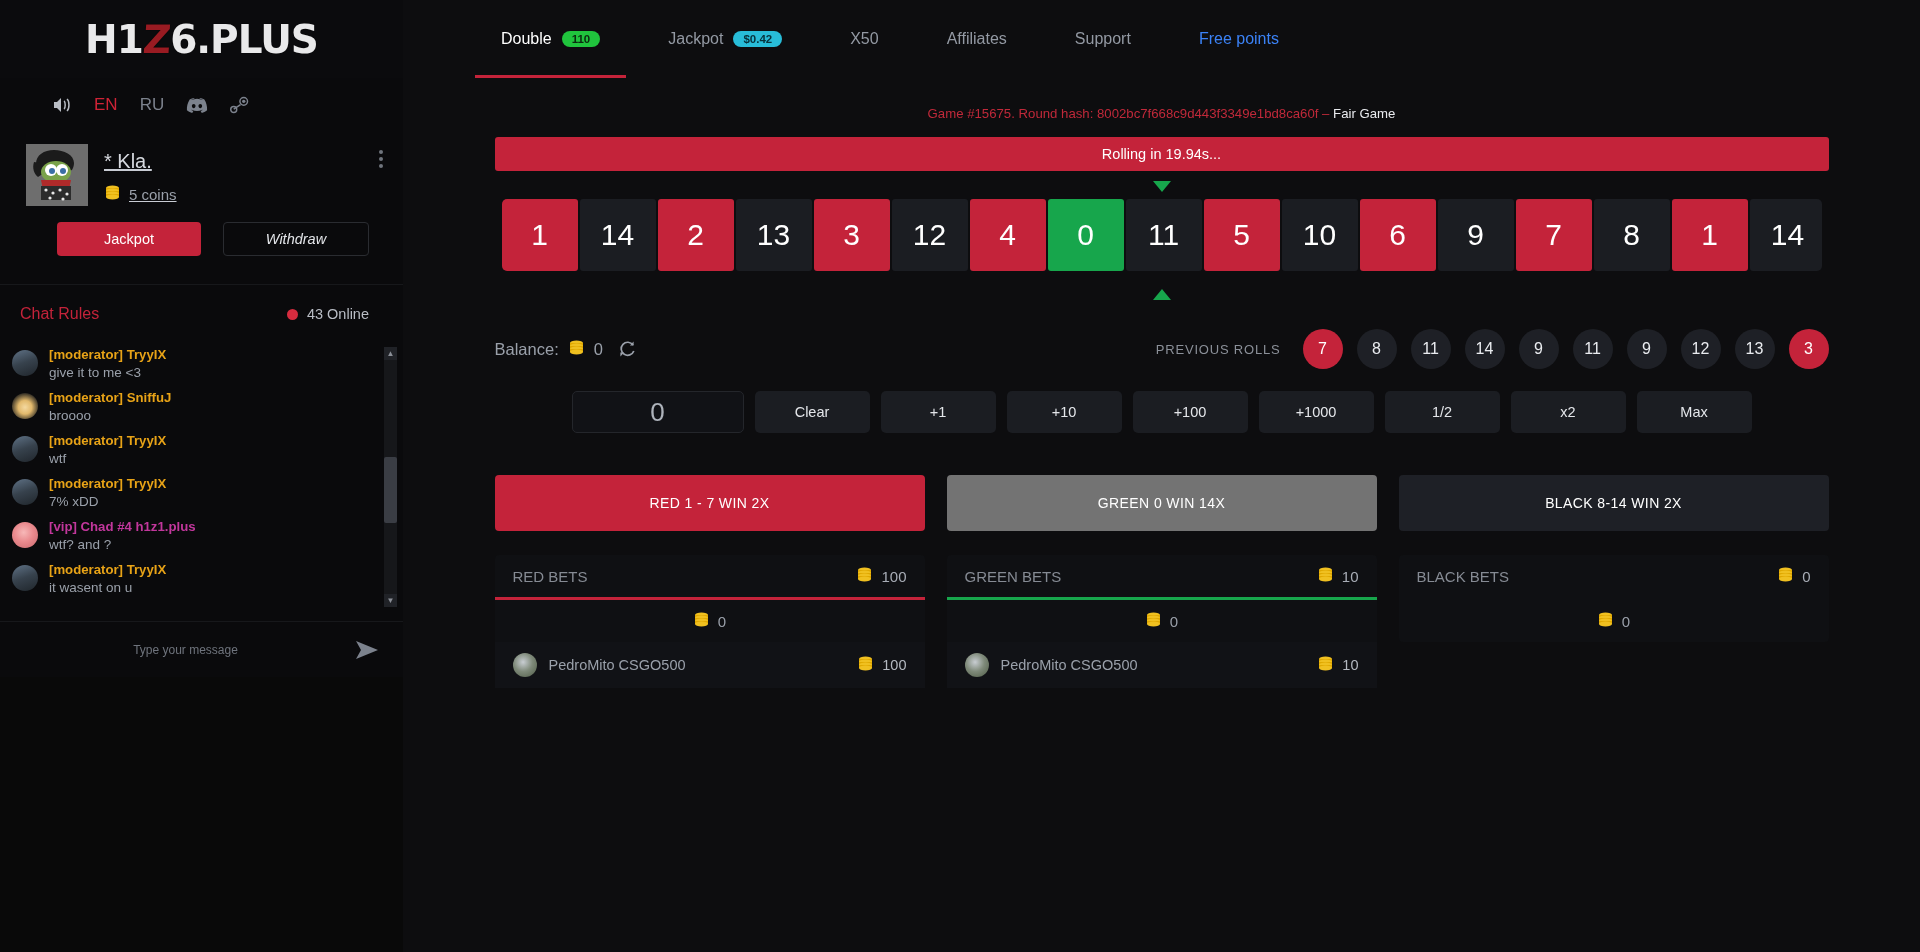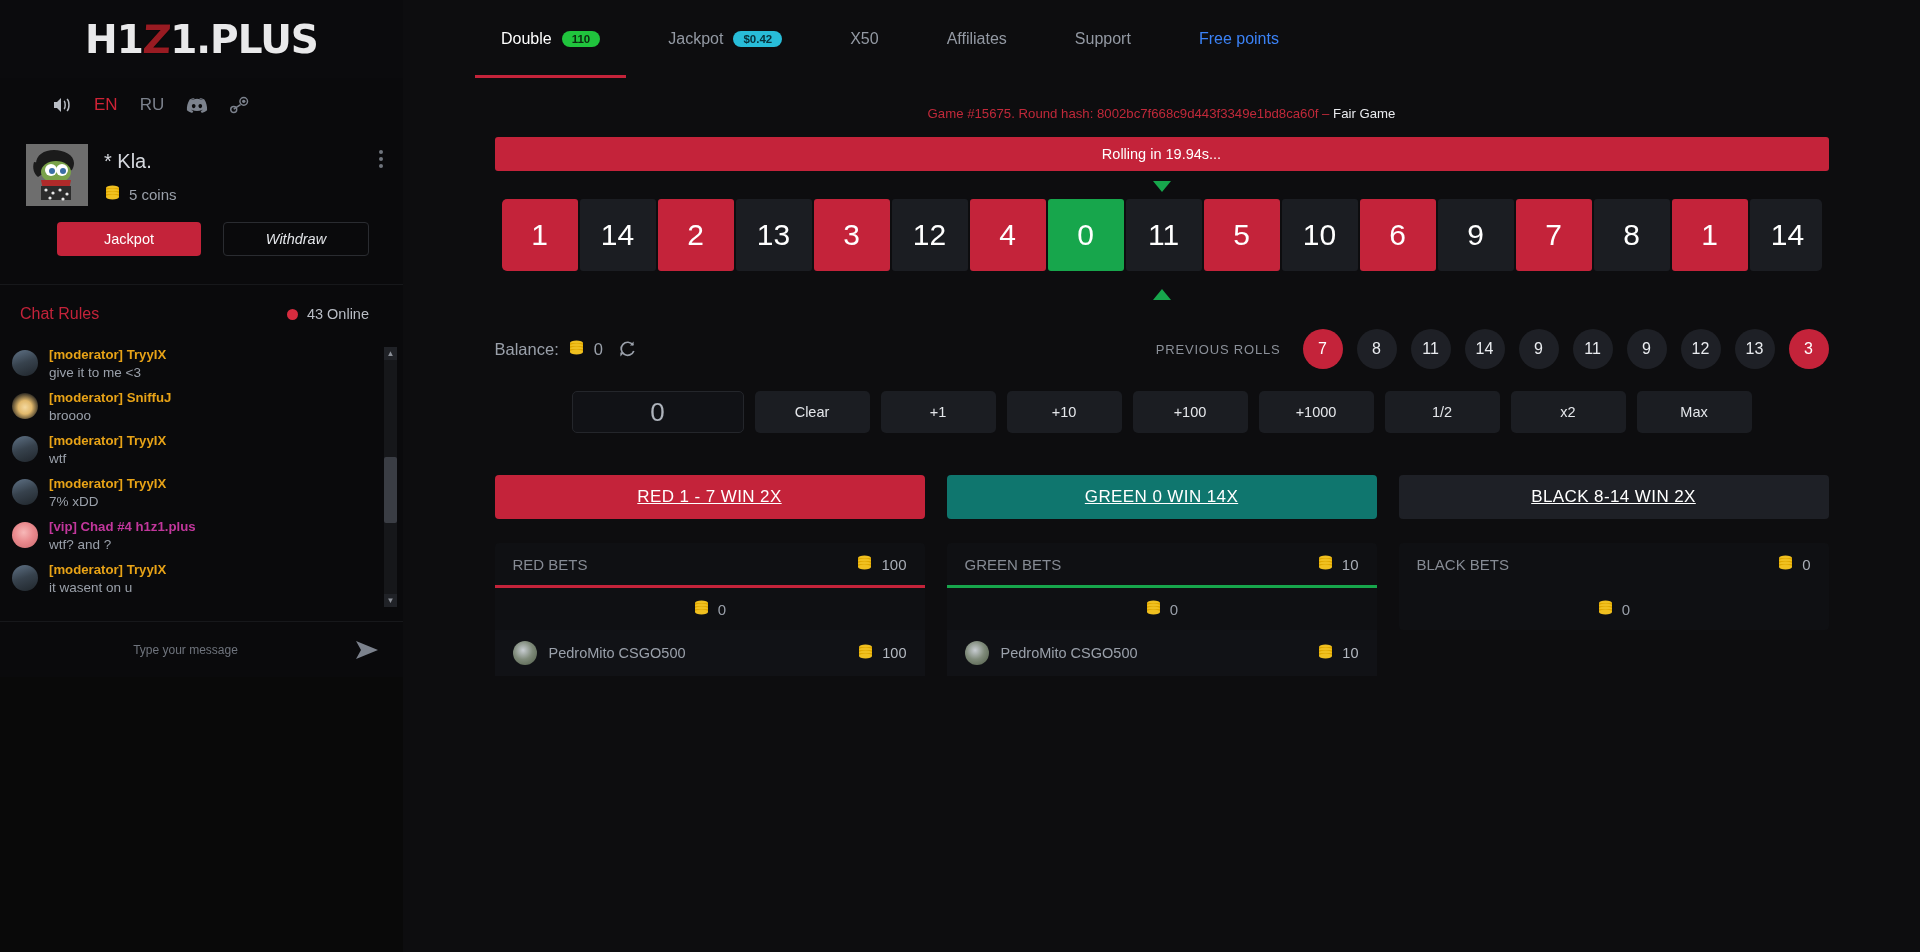--- a/index.html
+++ b/index.html
@@ -52,21 +52,21 @@
     padding: 12px 20px 0 26px;
     position: relative;
   }
   .avatar-big {
     width: 62px; height: 62px;
     flex-shrink: 0;
     background: #6e6e6e;
     position: relative;
     overflow: hidden;
   }
-  .profile-info { padding-top: 6px; flex: 1; }
+  .profile-info { padding-top: 6px; flex: 1; text-decoration: underline; }
   .uname { font-size: 20px; color: #d6d9df; font-weight: 400; }
   .ucoins {
     margin-top: 12px;
     font-size: 15px; color: #9aa0aa;
     display: flex; align-items: center; gap: 8px;
   }
   .kebab {
     color: #6f747d; font-size: 18px; line-height: 10px;
     cursor: pointer; padding-top: 6px; letter-spacing: 0;
   }
@@ -252,26 +252,26 @@
   .qb {
     flex: 1; height: 42px;
     background: #1b1d22; border: none; border-radius: 5px;
     color: #e4e6ea; font-size: 14.5px; cursor: pointer;
     font-family: "Liberation Sans", sans-serif;
   }
 
   .panels { width: 1334px; margin: 42px auto 0; display: flex; gap: 22px; }
   .panel { flex: 1; display: flex; flex-direction: column; }
   .panel-head {
-    height: 44px; border-radius: 4px;
+    height: 56px; border-radius: 4px;
     display: flex; align-items: center; justify-content: center;
-    font-size: 17px; color: #fff; letter-spacing: 0.4px; cursor: pointer; text-decoration: underline;
+    font-size: 14px; color: #fff; letter-spacing: 0.4px; cursor: pointer;
   }
   .panel-head.red { background: #c4233a; }
-  .panel-head.green { background: #0f766e; }
+  .panel-head.green { background: #737373; }
   .panel-head.black { background: #1e2026; }
 
   .panel-body { margin-top: 24px; background: #0f1013; border-radius: 4px; }
   .pb-head {
     height: 42px; display: flex; align-items: center;
     padding: 0 18px; font-size: 15px; color: #868b94;
   }
   .pb-amt { margin-left: auto; display: flex; align-items: center; gap: 8px; color: #a8adb6; font-size: 15px;}
   .pb-bar { height: 3px; }
   .pb-bar.red { background: #c4233a; }
@@ -297,21 +297,21 @@
   .coin { display: inline-block; }
 </style>
 </head>
 <body>
 
 <div class="app">
 
   <div class="sidebar">
 
     <div class="logo-wrap">
-      <div class="logo"><span>H1</span><span class="z">Z</span><span>1.PLUS</span></div>
+      <div class="logo"><span>H1</span><span class="z">Z</span><span>6.PLUS</span></div>
     </div>
 
     <div class="icon-row">
       <span class="ico">
         <svg width="20" height="18" viewBox="0 0 20 18">
             <path d="M2 6h3l4-4v14l-4-4H2z" fill="#b9bdc5"></path>
             <path d="M12 5c1.6 1 1.6 7 0 8" stroke="#b9bdc5" stroke-width="1.5" fill="none"></path>
             <path d="M15 3c2.6 2 2.6 10 0 12" stroke="#b9bdc5" stroke-width="1.5" fill="none"></path>
           </svg>
       </span>

